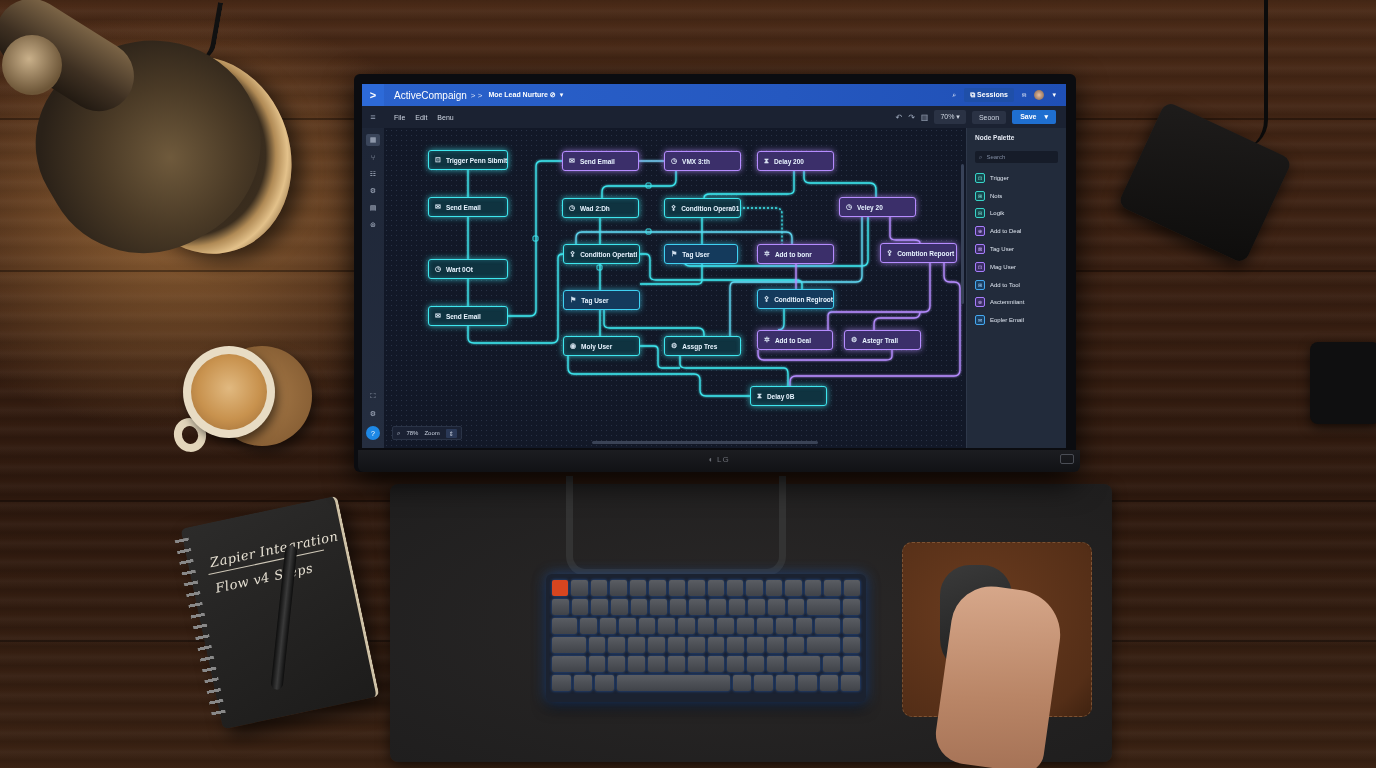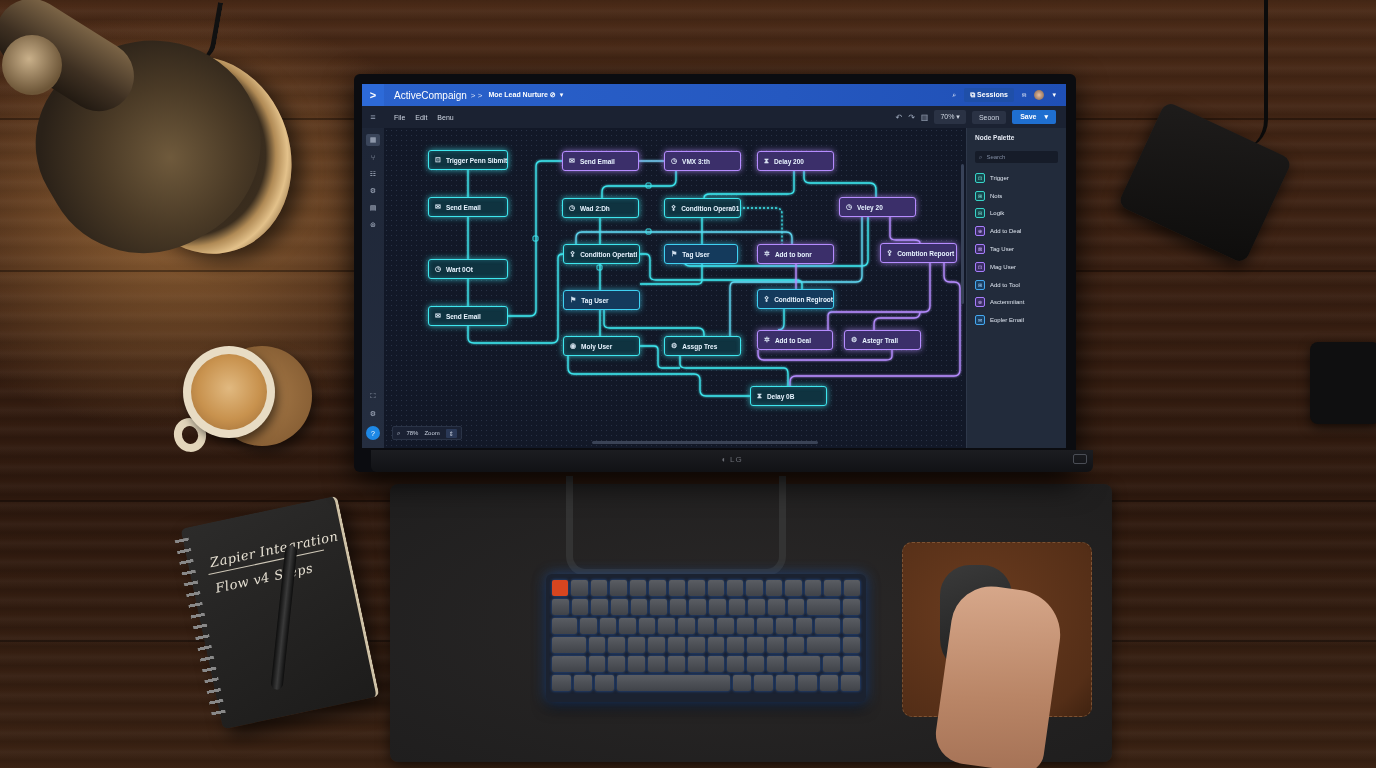--- a/index.html
+++ b/index.html
@@ -134,21 +134,21 @@
   }
   .cord2 { position: absolute; left: 1238px; top: 0; width: 30px; height: 150px; border-right: 4px solid #0b0b0b; border-radius: 0 0 30px 0; }
 
   
   .monitor {
     position: absolute; left: 354px; top: 74px; width: 722px; height: 398px;
     background: #0b0c10; border-radius: 6px;
     box-shadow: 0 10px 30px rgba(0,0,0,0.85);
   }
   .monitor-chin {
-    position: absolute; left: 17px; bottom: 0; width: 100%; height: 22px;
+    position: absolute; left: 4px; bottom: 0; width: 100%; height: 22px;
     background: linear-gradient(180deg, #1c1d21, #111215);
     border-radius: 0 0 6px 6px;
     margin-top: 8px;
   }
   .monitor-logo { position: absolute; left: 350px; top: 5px; font-size: 8px; color: #6b6e75; letter-spacing: 1px; }
   .monitor-badge { position: absolute; right: 6px; top: 4px; width: 14px; height: 10px; border: 1px solid #4a4d55; border-radius: 2px; }
 
   .screen {
     position: absolute; left: 8px; top: 10px; width: 704px; height: 364px;
     background: #151b2b; overflow: hidden;

